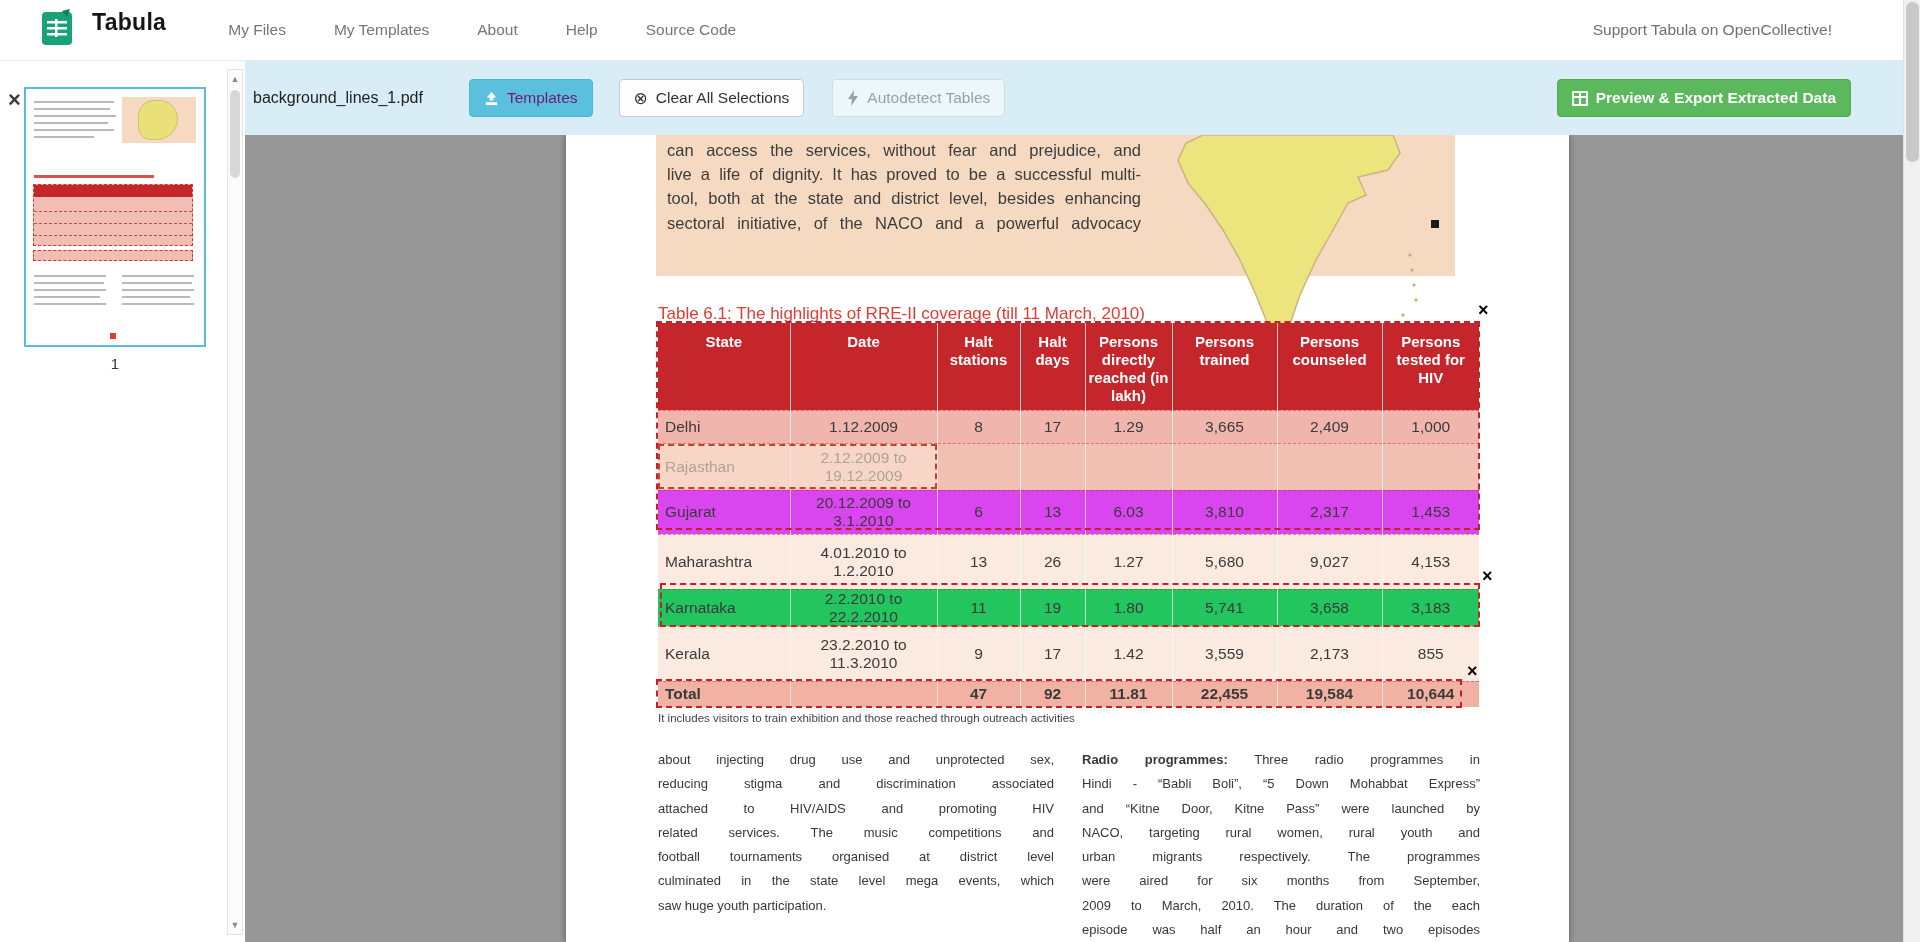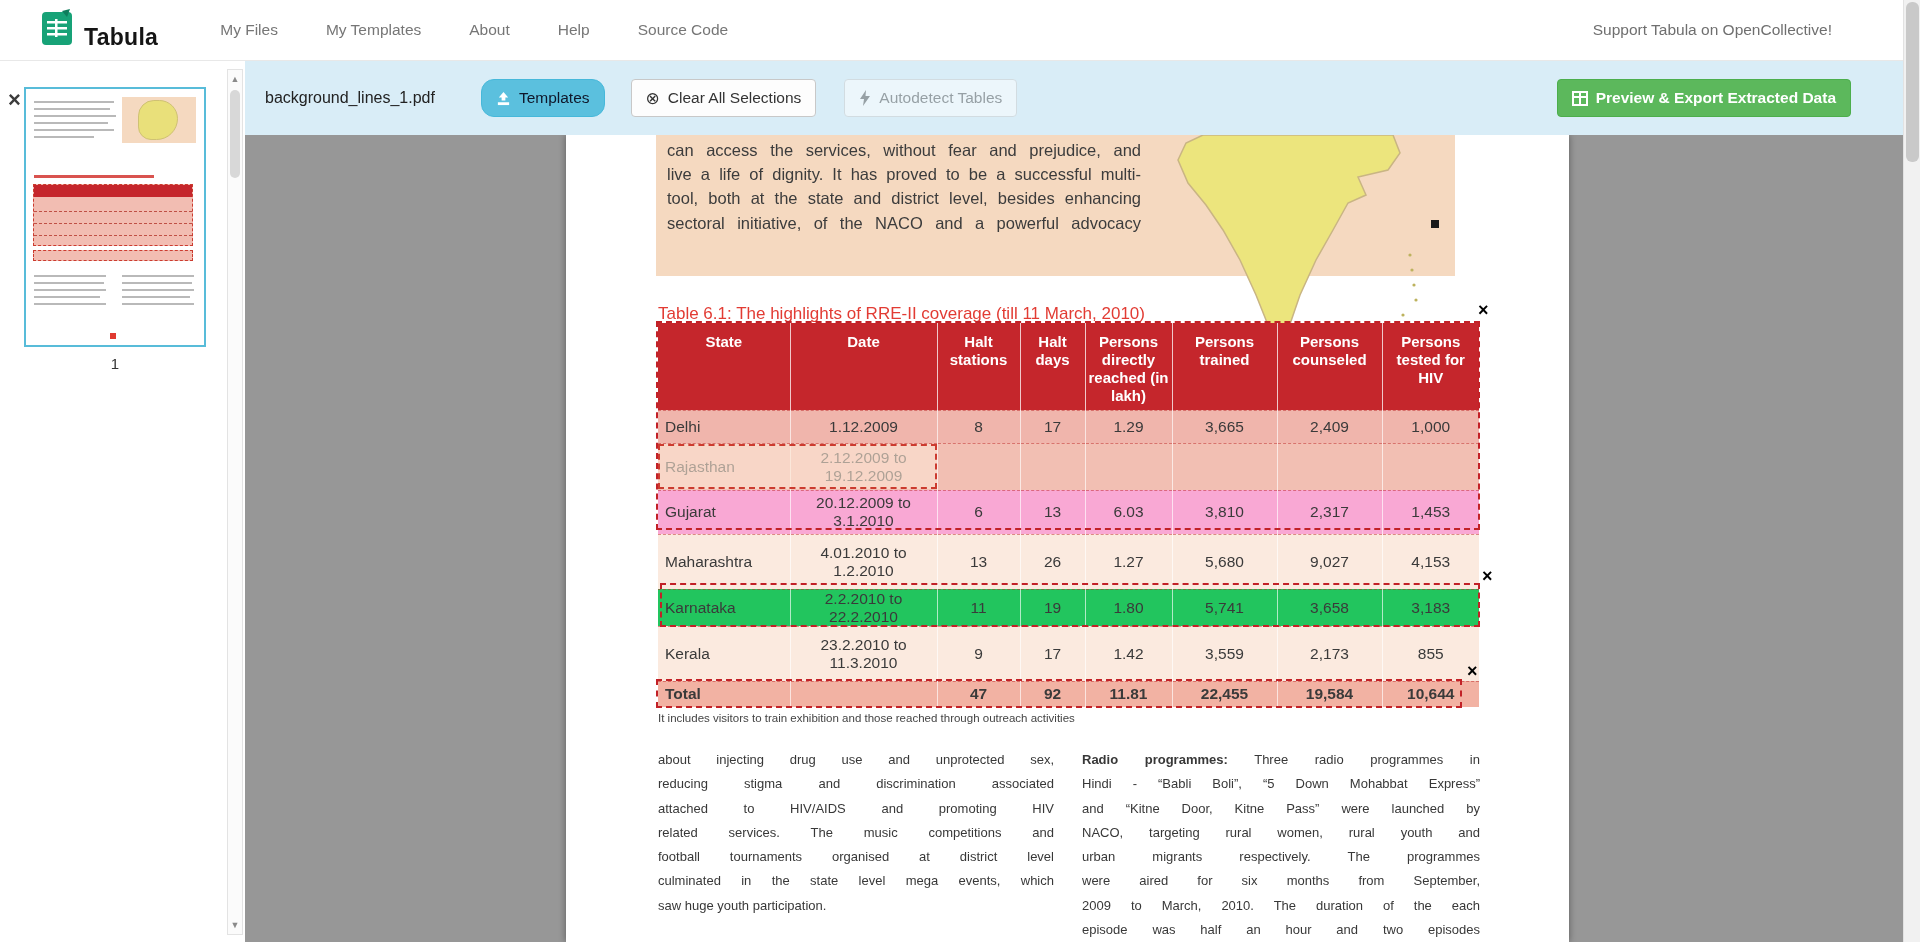--- a/index.html
+++ b/index.html
@@ -2,21 +2,21 @@
 <html><head>
 <meta charset="utf-8">
 <style>
   * { margin:0; padding:0; box-sizing:border-box; }
   html,body { width:1920px; height:942px; overflow:hidden; background:#fff;
               font-family:"Liberation Sans","DejaVu Sans",sans-serif; }
 
   
   .navbar { position:absolute; left:0; top:0; width:1920px; height:61px; background:#ffffff;
             border-bottom:1px solid #e8e8e8; display:flex; align-items:center; z-index:30; }
-  .brand { display:flex; align-items:flex-end; gap:10px; margin-left:40px; }
+  .brand { display:flex; align-items:flex-start; gap:18px; margin-left:40px; }
   .brand-name { font-size:23px; font-weight:bold; color:#151515; letter-spacing:.3px; }
   .nav-items { display:flex; gap:48px; margin-left:62px; }
   .nav-item { font-size:15.5px; color:#767676; cursor:pointer; }
   .nav-right { position:absolute; right:88px; font-size:15.5px; color:#6f6f6f; cursor:pointer; }
 
   
   .sidebar { position:absolute; left:0; top:61px; width:245px; height:881px; background:#fff; z-index:10; }
   .thumb-close { position:absolute; left:8px; top:28px; font-size:22px; font-weight:bold; color:#3c3c3c;
                  line-height:1; cursor:pointer; }
   .thumb { position:absolute; left:24px; top:26px; width:182px; height:260px; border:2px solid #58bcd9;
@@ -36,25 +36,25 @@
 
   .side-scrollbar { position:absolute; left:227px; top:8px; width:16px; height:866px; background:#fbfbfb;
                     border:1px solid #e3e3e3; }
   .side-scrollbar .arr { position:absolute; left:0; width:14px; text-align:center; font-size:9px; color:#8a8a8a; }
   .arr-up { top:4px; } .arr-down { bottom:4px; }
   .side-thumb { position:absolute; left:2px; top:20px; width:10px; height:88px; background:#d8d8d8; border-radius:5px; }
 
   
   .toolbar { position:absolute; left:245px; top:61px; width:1658px; height:74px; background:#d9edf7;
              display:flex; align-items:center; z-index:20; }
-  .filename { margin-left:20px; font-size:16px; color:#222; }
+  .filename { margin-left:8px; font-size:16px; color:#222; }
   .btn { display:inline-flex; align-items:center; gap:8px; border-radius:4px; font-size:15.5px;
          padding:9px 14px; cursor:pointer; border:1px solid transparent;
          font-family:"Liberation Sans",sans-serif; }
-  .btn-info { background:#5bc0de; border-color:#46b8da; color:#0f172a; margin-left:46px;border-radius:13px; }
+  .btn-info { background:#5bc0de; border-color:#46b8da; color:#701a75; margin-left:46px; }
   .btn-default { background:#fdfdfd; border-color:#c8c8c8; color:#333; margin-left:26px; }
   .btn-disabled { background:#ffffff; border-color:#cccccc; color:#555; opacity:.5; margin-left:28px; cursor:default; }
   .btn-success { position:absolute; right:52px; background:#5cb85c; border-color:#4cae4c; color:#fff; font-weight:bold; }
   .btn svg { display:block; }
 
   
   .viewer { position:absolute; left:245px; top:135px; width:1658px; height:807px; background:#979797; }
   .page { position:absolute; left:321px; top:0; width:1003px; height:807px; background:#fff;
           box-shadow:0 0 7px rgba(0,0,0,.4); cursor:crosshair; }
   .abs { position:absolute; }
@@ -70,21 +70,21 @@
   table.doc { position:absolute; left:92px; top:188px; width:821px; border-collapse:collapse; table-layout:fixed; }
   table.doc th { background:#c5262c; color:#fff; font-size:15px; font-weight:bold; vertical-align:top;
                  padding-top:10px; line-height:18px; border-right:1px solid rgba(255,255,255,.75); text-align:center; }
   table.doc th:last-child, table.doc td:last-child { border-right:none; }
   table.doc td { font-size:15.5px; color:#3a3a3a; text-align:center; vertical-align:middle; line-height:18px;
                  border-right:1px solid rgba(255,255,255,.65); border-top:1px dashed rgba(190,40,40,.5); }
   table.doc td:first-child { text-align:left; padding-left:7px; }
   tr.hrow { height:87px; }
   tr.r0 { height:33px; background:#f0b5ac; }
   tr.r1 { height:47px; background:#f2bfb3; }
-  tr.r2 { height:44px; background:#f9a8d4; }
+  tr.r2 { height:44px; background:#d946ef; }
   tr.r3 { height:55px; background:#fbeadf; }
   tr.r4 { height:37px; background:#22c55e; }
   tr.r5 { height:55px; background:#fbeadf; }
   tr.r6 { height:26px; background:#f2b2a3; font-weight:bold; }
 
   .footnote { left:92px; top:577px; font-size:11.5px; color:#444; }
 
   .col-left  { left:92px;  top:613px; width:396px; }
   .col-right { left:516px; top:613px; width:398px; }
   .bline { font-size:13px; line-height:24.3px; color:#383838; text-align:justify; text-align-last:justify; }

